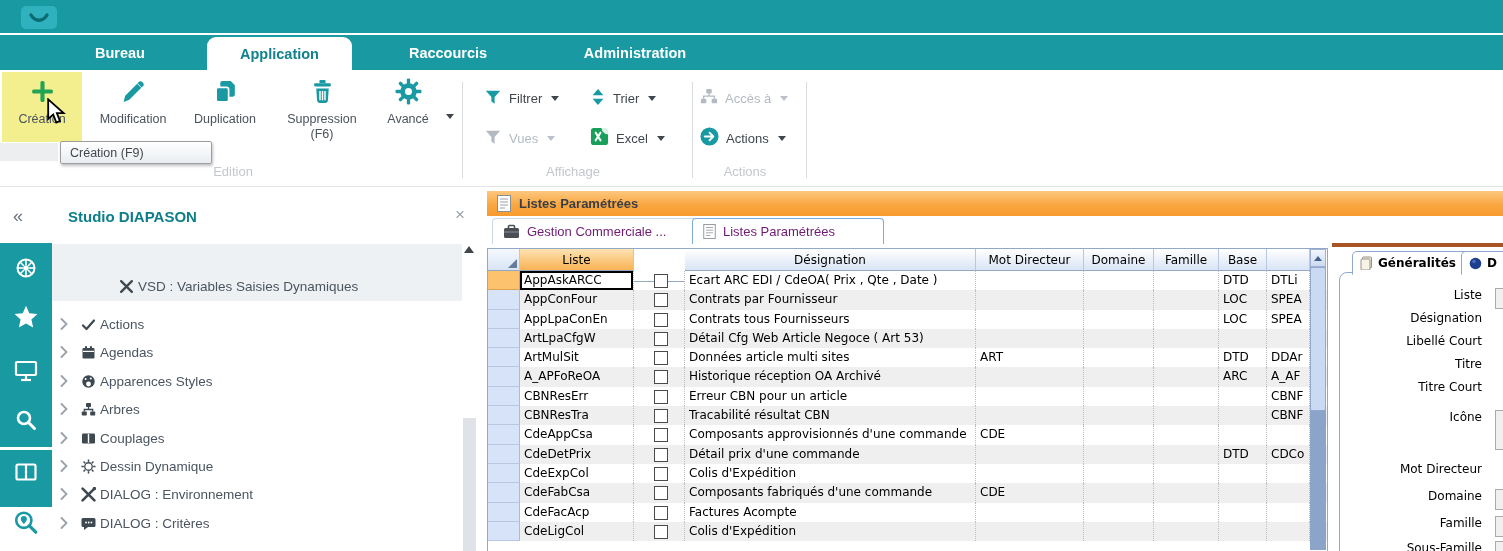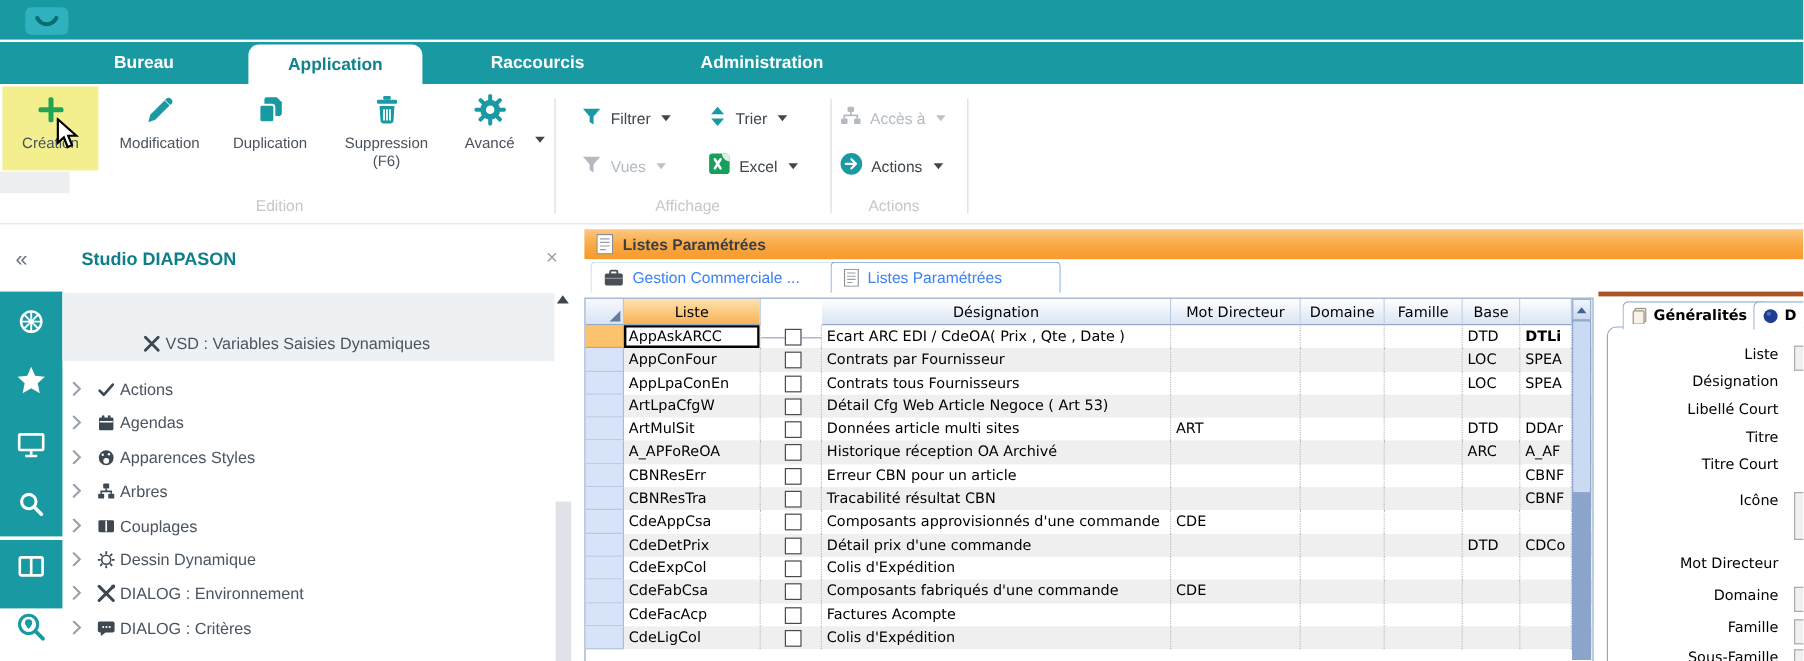--- a/index.html
+++ b/index.html
@@ -52,21 +52,21 @@
   .tree-sb-up{left:464px;top:246px;width:0;height:0;border-left:5px solid transparent;
               border-right:5px solid transparent;border-bottom:7px solid #3F464C;}
   .tree-sb-thumb{left:463px;top:418px;width:13px;height:133px;background:#DFE3E7;}
 
   
   .orangebar{left:487px;top:191px;width:1016px;height:25px;
              background:linear-gradient(#FDC77F,#F9A741 55%,#F79A2E);
              display:flex;align-items:center;font-size:13px;font-weight:600;color:#3A3F45;}
   .doctab{position:absolute;top:218px;height:25px;background:#fff;border:1px solid #CBD8E8;border-bottom:none;
           border-radius:4px 4px 0 0;display:flex;align-items:center;gap:7px;padding:0 10px;
-          font-size:13px;color:#3b82f6;}
+          font-size:13px;color:#701a75;}
   .doctab.active{border-color:#7FA8DC;}
 
   
   .tablewrap{left:487px;top:248px;width:839px;height:303px;border:1px solid #93A8C5;background:#fff;
              overflow:hidden;font-family:"DejaVu Sans",sans-serif;font-size:12px;color:#000;}
   .thead{display:flex;height:22px;}
   .th{background:linear-gradient(#FFFFFF,#D9E4F5);border-right:1px solid #B9C8E0;border-bottom:1px solid #93A8C5;
       display:flex;align-items:center;justify-content:center;box-sizing:border-box;overflow:hidden;white-space:nowrap;}
   .th.sel{position:relative;background:linear-gradient(#F6F9FE,#D8E4F6);}
   .th.sel::after{content:"";position:absolute;right:2px;bottom:2px;width:0;height:0;
@@ -252,20 +252,23 @@
       <span class="caret"></span>
     </div>
 
     <div class="vsep" style="left:806px;"></div>
 
     <div class="glabel" style="left:133px;">Edition</div>
     <div class="glabel" style="left:473px;">Affichage</div>
     <div class="glabel" style="left:645px;">Actions</div>
   </div>
 
+  <div class="abs tooltip">
+      <span>Création (F9)</span>
+    </div>
   <div class="abs cursor">
     <svg width="24" height="28" viewBox="0 0 16 20">
         <path d="M1 1 L1 15 L4.6 11.8 L6.8 17.5 L9.4 16.4 L7.2 10.8 L12 10.8 Z" fill="#fff" stroke="#000" stroke-width="1.3"></path>
       </svg>
   </div>
 
   <div class="abs sb-collapse">«</div>
   <div class="abs sb-title">Studio DIAPASON</div>
   <div class="abs sb-close">×</div>
 
@@ -310,21 +313,21 @@
           <div class="td sel" style="width: 32px;"></div>
           <div class="td activecell" style="width: 114px;">AppAskARCC</div>
           <div class="td" style="width: 51px;">
             <div class="cb"></div>
           </div>
           <div class="td" style="width: 291px;">Ecart ARC EDI / CdeOA( Prix , Qte , Date )</div>
           <div class="td" style="width: 108px;"></div>
           <div class="td" style="width: 70px;"></div>
           <div class="td" style="width: 65px;"></div>
           <div class="td" style="width: 48px;">DTD</div>
-          <div class="td" style="width: 43px; font-weight: bold;">DTLi</div>
+          <div class="td" style="width: 43px;">DTLi</div>
         </div>
         <div class="trow alt">
           <div class="td sel" style="width: 32px;"></div>
           <div class="td" style="width: 114px;">AppConFour</div>
           <div class="td" style="width: 51px;">
             <div class="cb"></div>
           </div>
           <div class="td" style="width: 291px;">Contrats par Fournisseur</div>
           <div class="td" style="width: 108px;"></div>
           <div class="td" style="width: 70px;"></div>

